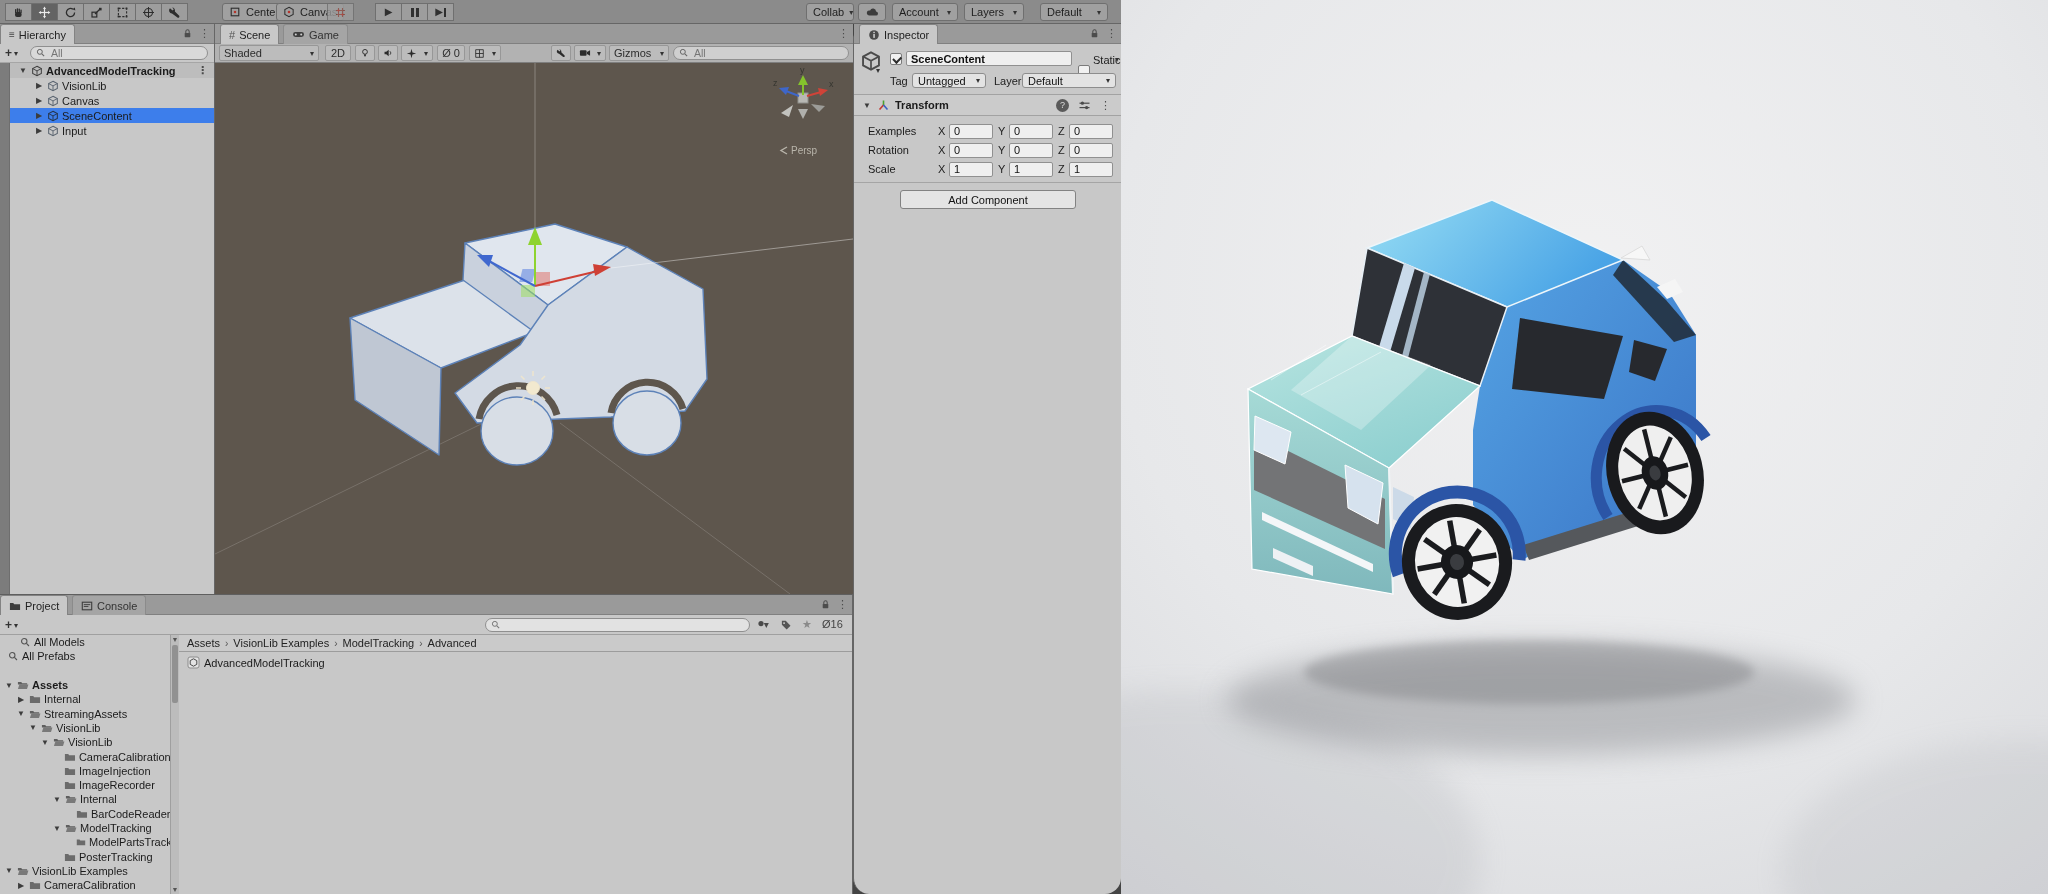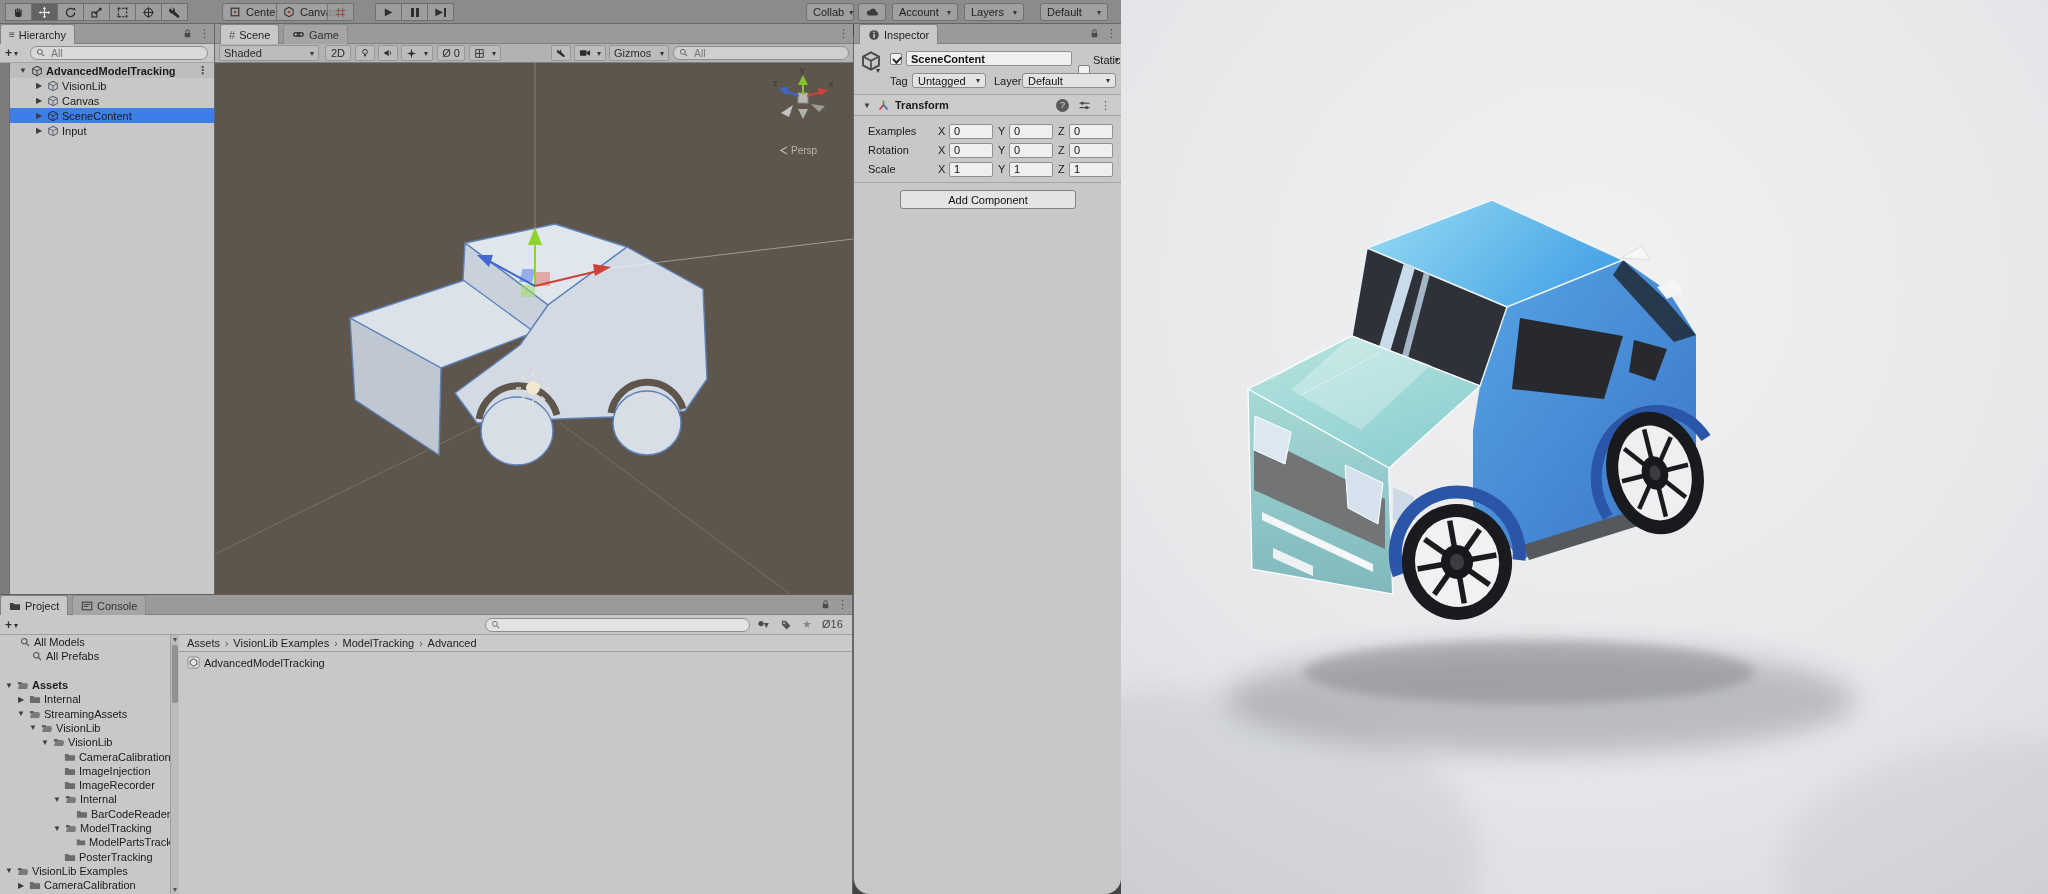--- a/index.html
+++ b/index.html
@@ -682,21 +682,21 @@
       </span>
     </div>
 
     <div id="proj-tree">
       <div class="prow" style="padding-left:20px">
         <svg class="ic" width="11" height="11" color="#555">
             <use href="#i-mag"></use>
           </svg>
         <span class="lbl">All Models</span>
       </div>
-      <div class="prow" style="padding-left:32px">
+      <div class="prow" style="padding-left:8px">
         <svg class="ic" width="11" height="11" color="#555">
             <use href="#i-mag"></use>
           </svg>
         <span class="lbl">All Prefabs</span>
       </div>
       <div class="prow"></div>
       <div class="prow b" style="padding-left:4px">
         <span class="tri">▼</span>
         <svg class="ic" width="12" height="12" color="#5f5f5f">
             <use href="#i-folderO"></use>

